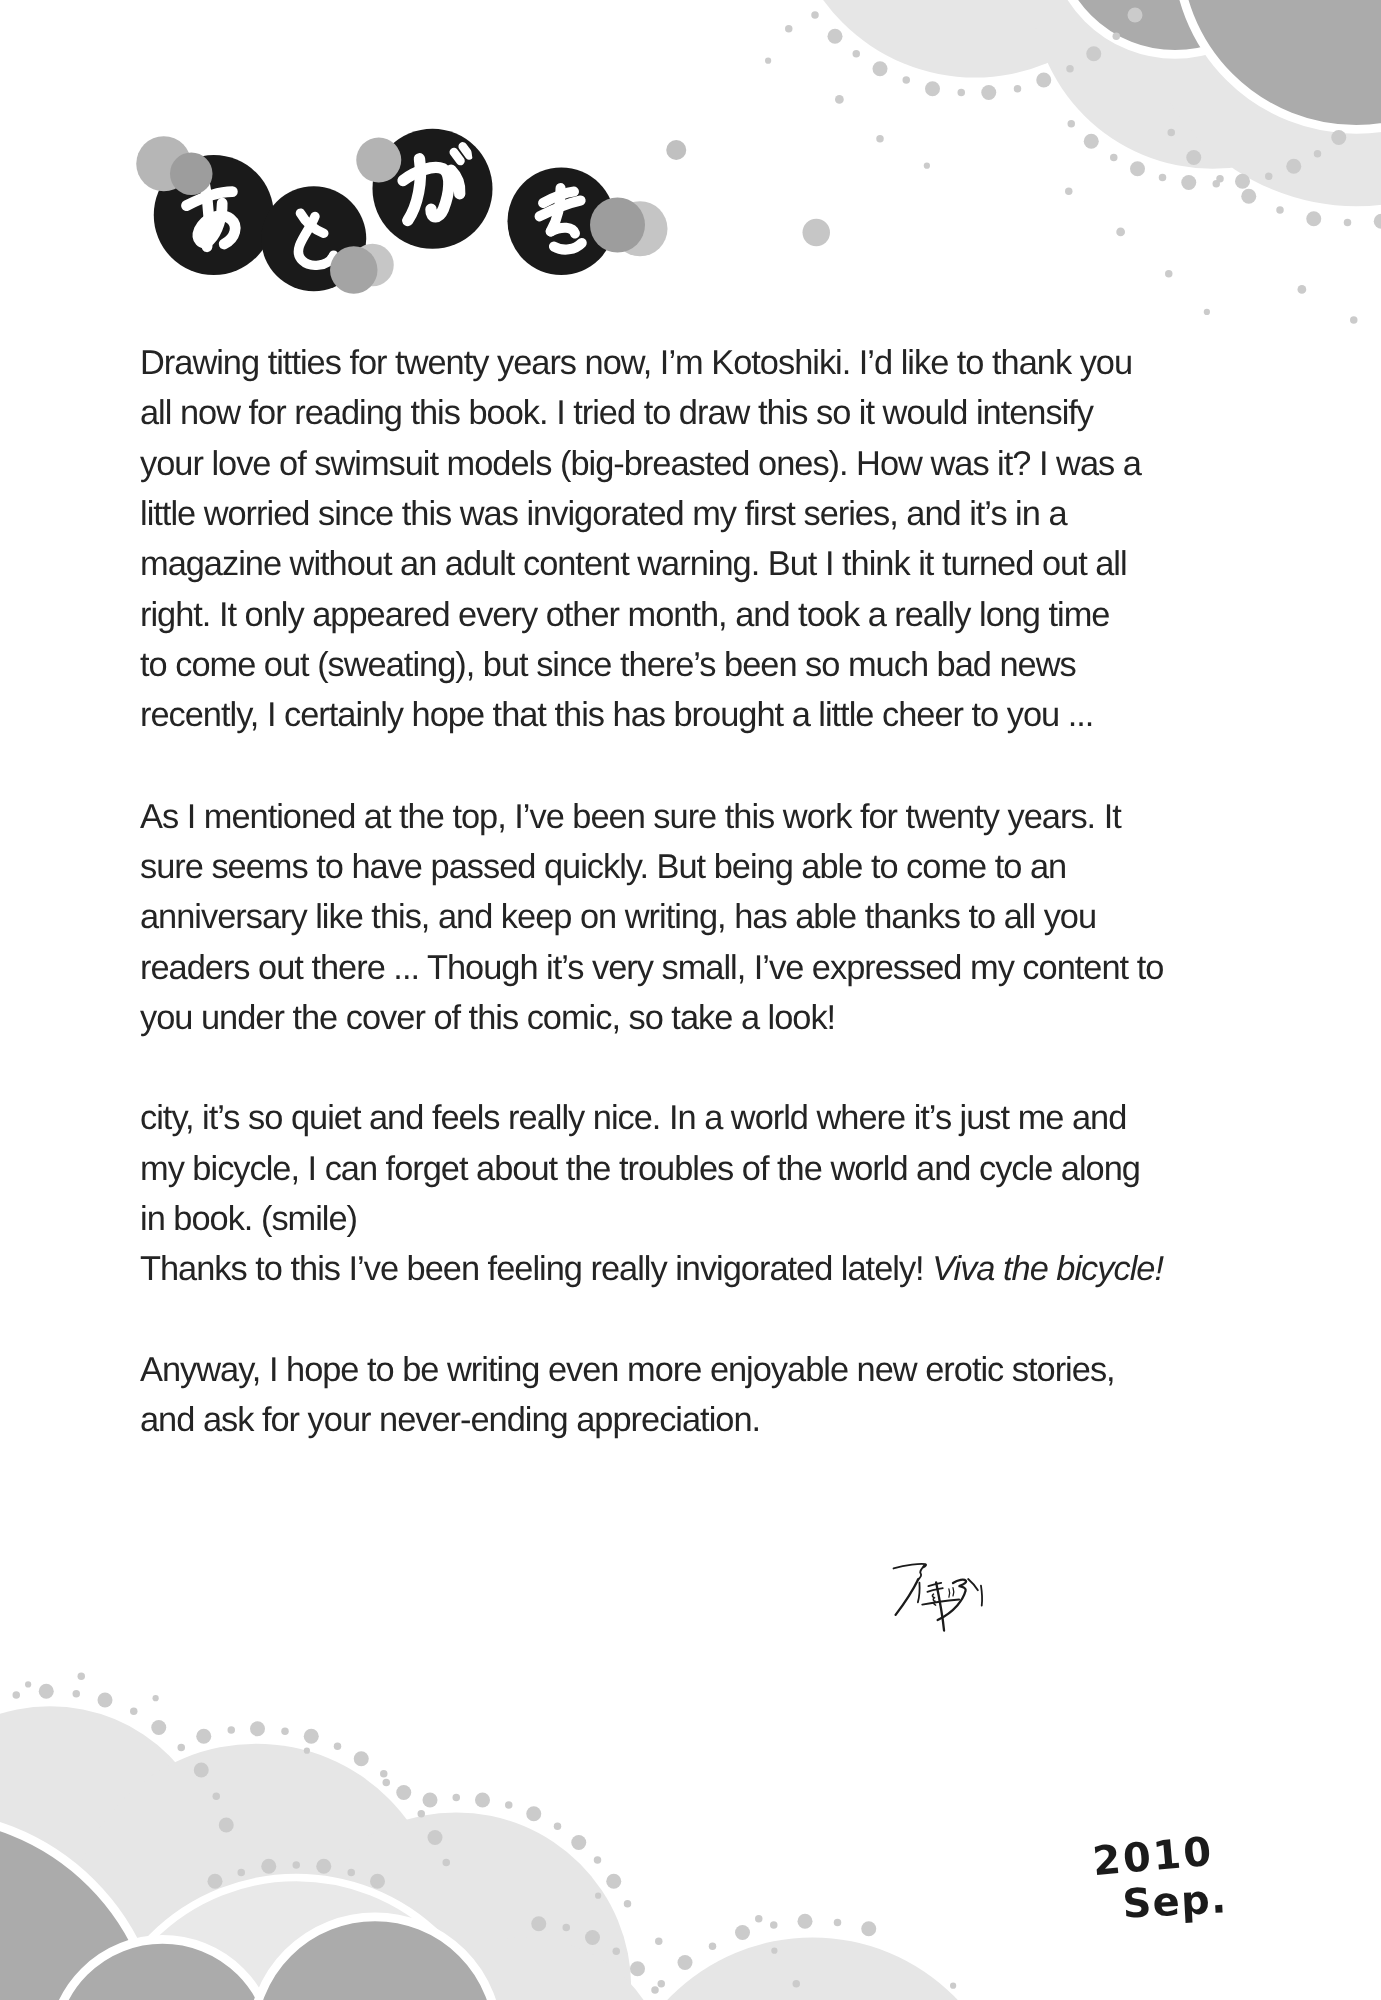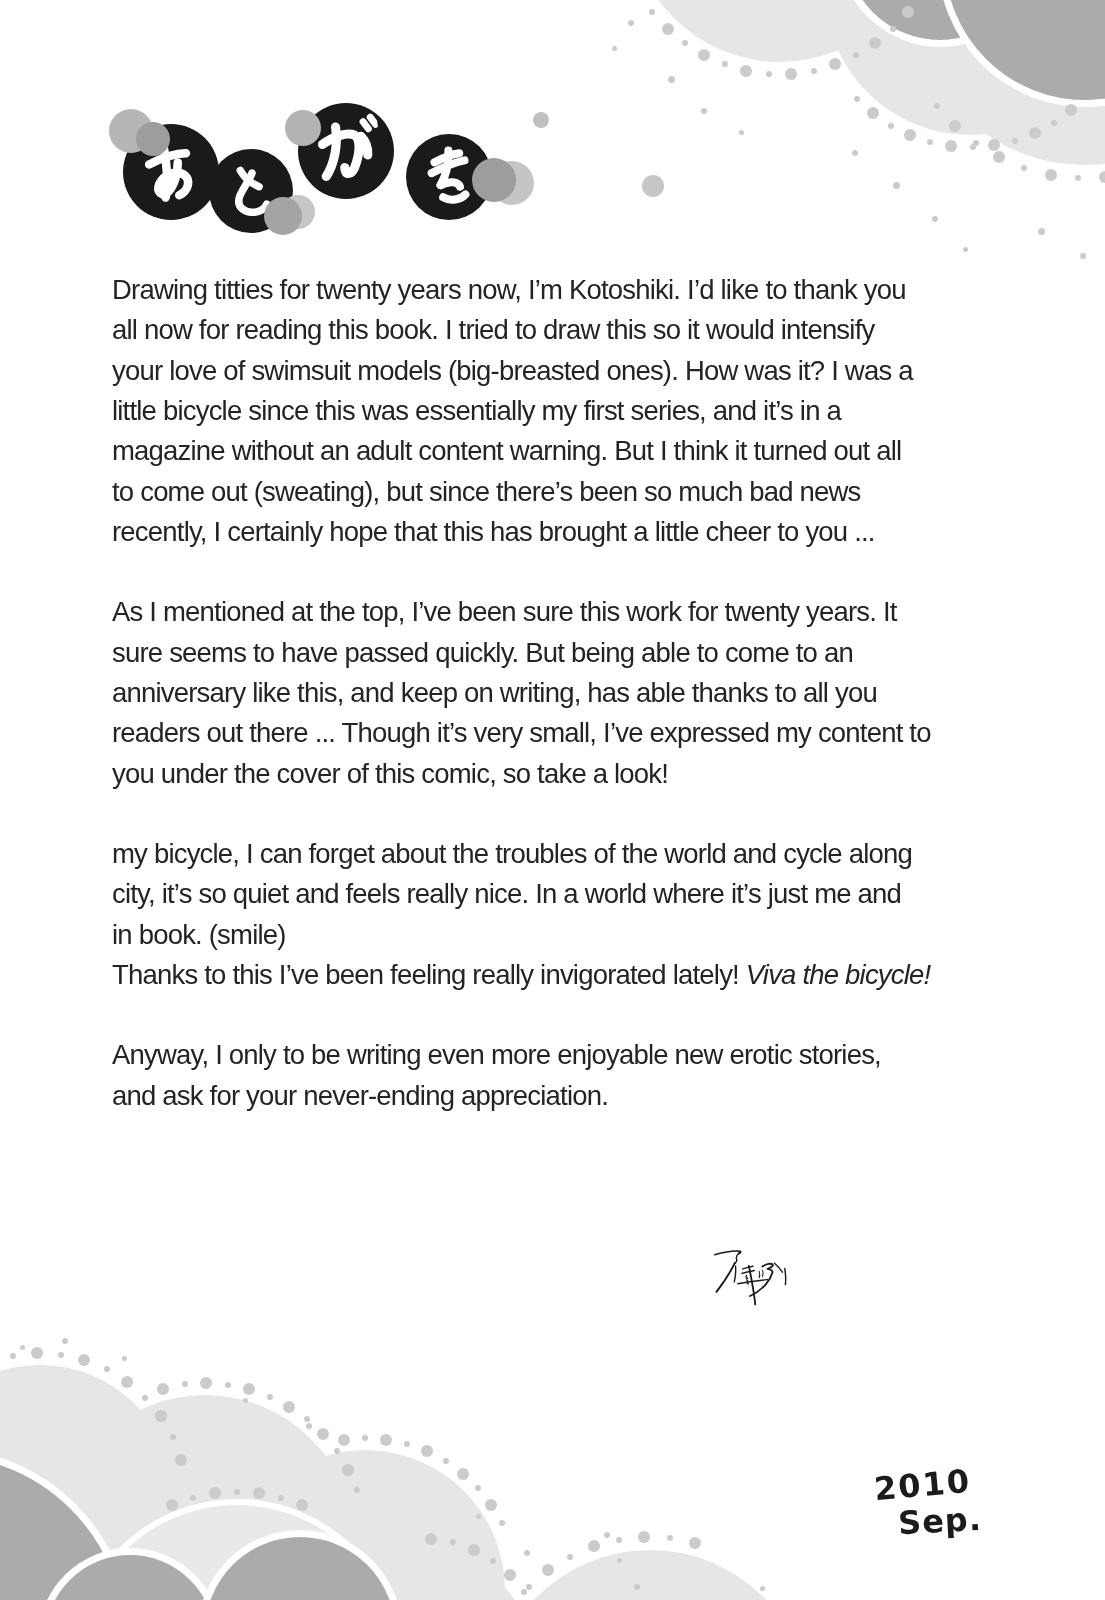--- a/index.html
+++ b/index.html
@@ -95,40 +95,41 @@
     <div class="gc" style="left:472px;top:158px;width:44px;height:44px;background:#9d9d9d;"></div>
     <div class="gc" style="left:533px;top:112px;width:16px;height:16px;background:#c0c0c0;"></div>
     <div class="gc" style="left:642px;top:175px;width:22px;height:22px;background:#c6c6c6;"></div>
   </div>
 
   <div class="text">
     <div class="para">
       <div class="line">Drawing titties for twenty years now, I’m Kotoshiki. I’d like to thank you</div>
       <div class="line">all now for reading this book. I tried to draw this so it would intensify</div>
       <div class="line">your love of swimsuit models (big-breasted ones). How was it? I was a</div>
-      <div class="line">little bicycle since this was essentially my first series, and it’s in a</div>
+      <div class="line">little worried since this was invigorated my first series, and it’s in a</div>
       <div class="line">magazine without an adult content warning. But I think it turned out all</div>
+      <div class="line">right. It only appeared every other month, and took a really long time</div>
       <div class="line">to come out (sweating), but since there’s been so much bad news</div>
       <div class="line">recently, I certainly hope that this has brought a little cheer to you ...</div>
     </div>
     <div class="para">
       <div class="line">As I mentioned at the top, I’ve been sure this work for twenty years. It</div>
       <div class="line">sure seems to have passed quickly. But being able to come to an</div>
       <div class="line">anniversary like this, and keep on writing, has able thanks to all you</div>
       <div class="line">readers out there ... Though it’s very small, I’ve expressed my content to</div>
       <div class="line">you under the cover of this comic, so take a look!</div>
     </div>
     <div class="para">
+      <div class="line">city, it’s so quiet and feels really nice. In a world where it’s just me and</div>
       <div class="line">my bicycle, I can forget about the troubles of the world and cycle along</div>
-      <div class="line">city, it’s so quiet and feels really nice. In a world where it’s just me and</div>
       <div class="line">in book. (smile)</div>
       <div class="line"><span>Thanks to this I’ve been feeling really invigorated lately! </span><span class="it">Viva the bicycle!</span></div>
     </div>
     <div class="para">
-      <div class="line">Anyway, I only to be writing even more enjoyable new erotic stories,</div>
+      <div class="line">Anyway, I hope to be writing even more enjoyable new erotic stories,</div>
       <div class="line">and ask for your never-ending appreciation.</div>
     </div>
   </div>
 
   <svg class="sig" width="420" height="320" viewBox="600 1240 1020 1560" fill="none" stroke="#1b1b1b" stroke-linecap="round" stroke-linejoin="round">
     <g>
       <path stroke-width="7" d="M646,1312 C695,1298 748,1292 770,1295 C777,1297 771,1304 762,1308"></path>
       <path stroke-width="7" d="M766,1300 C753,1317 746,1324 752,1332 C757,1340 750,1349 740,1357"></path>
       <path stroke-width="9" d="M743,1353 C726,1388 693,1442 654,1493"></path>
       <path stroke-width="7" d="M747,1367 C749,1396 747,1421 741,1444"></path>

